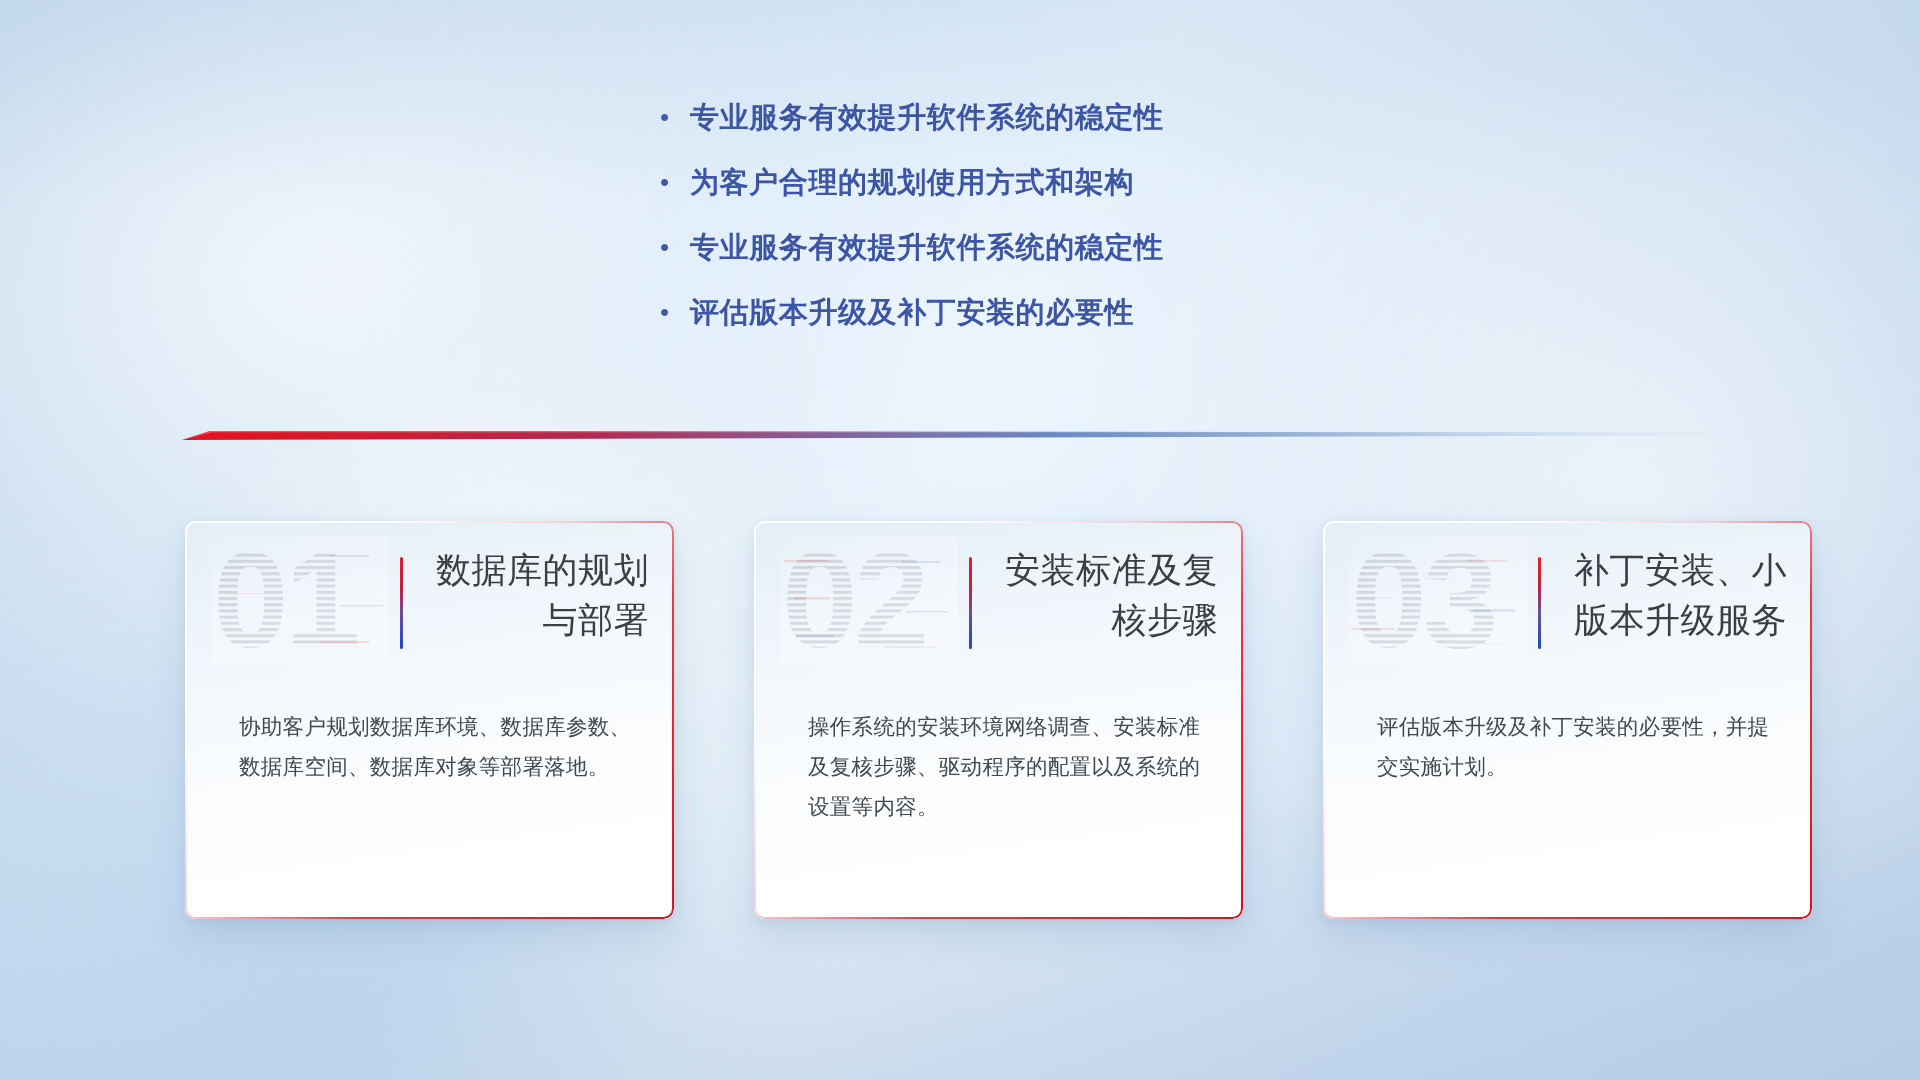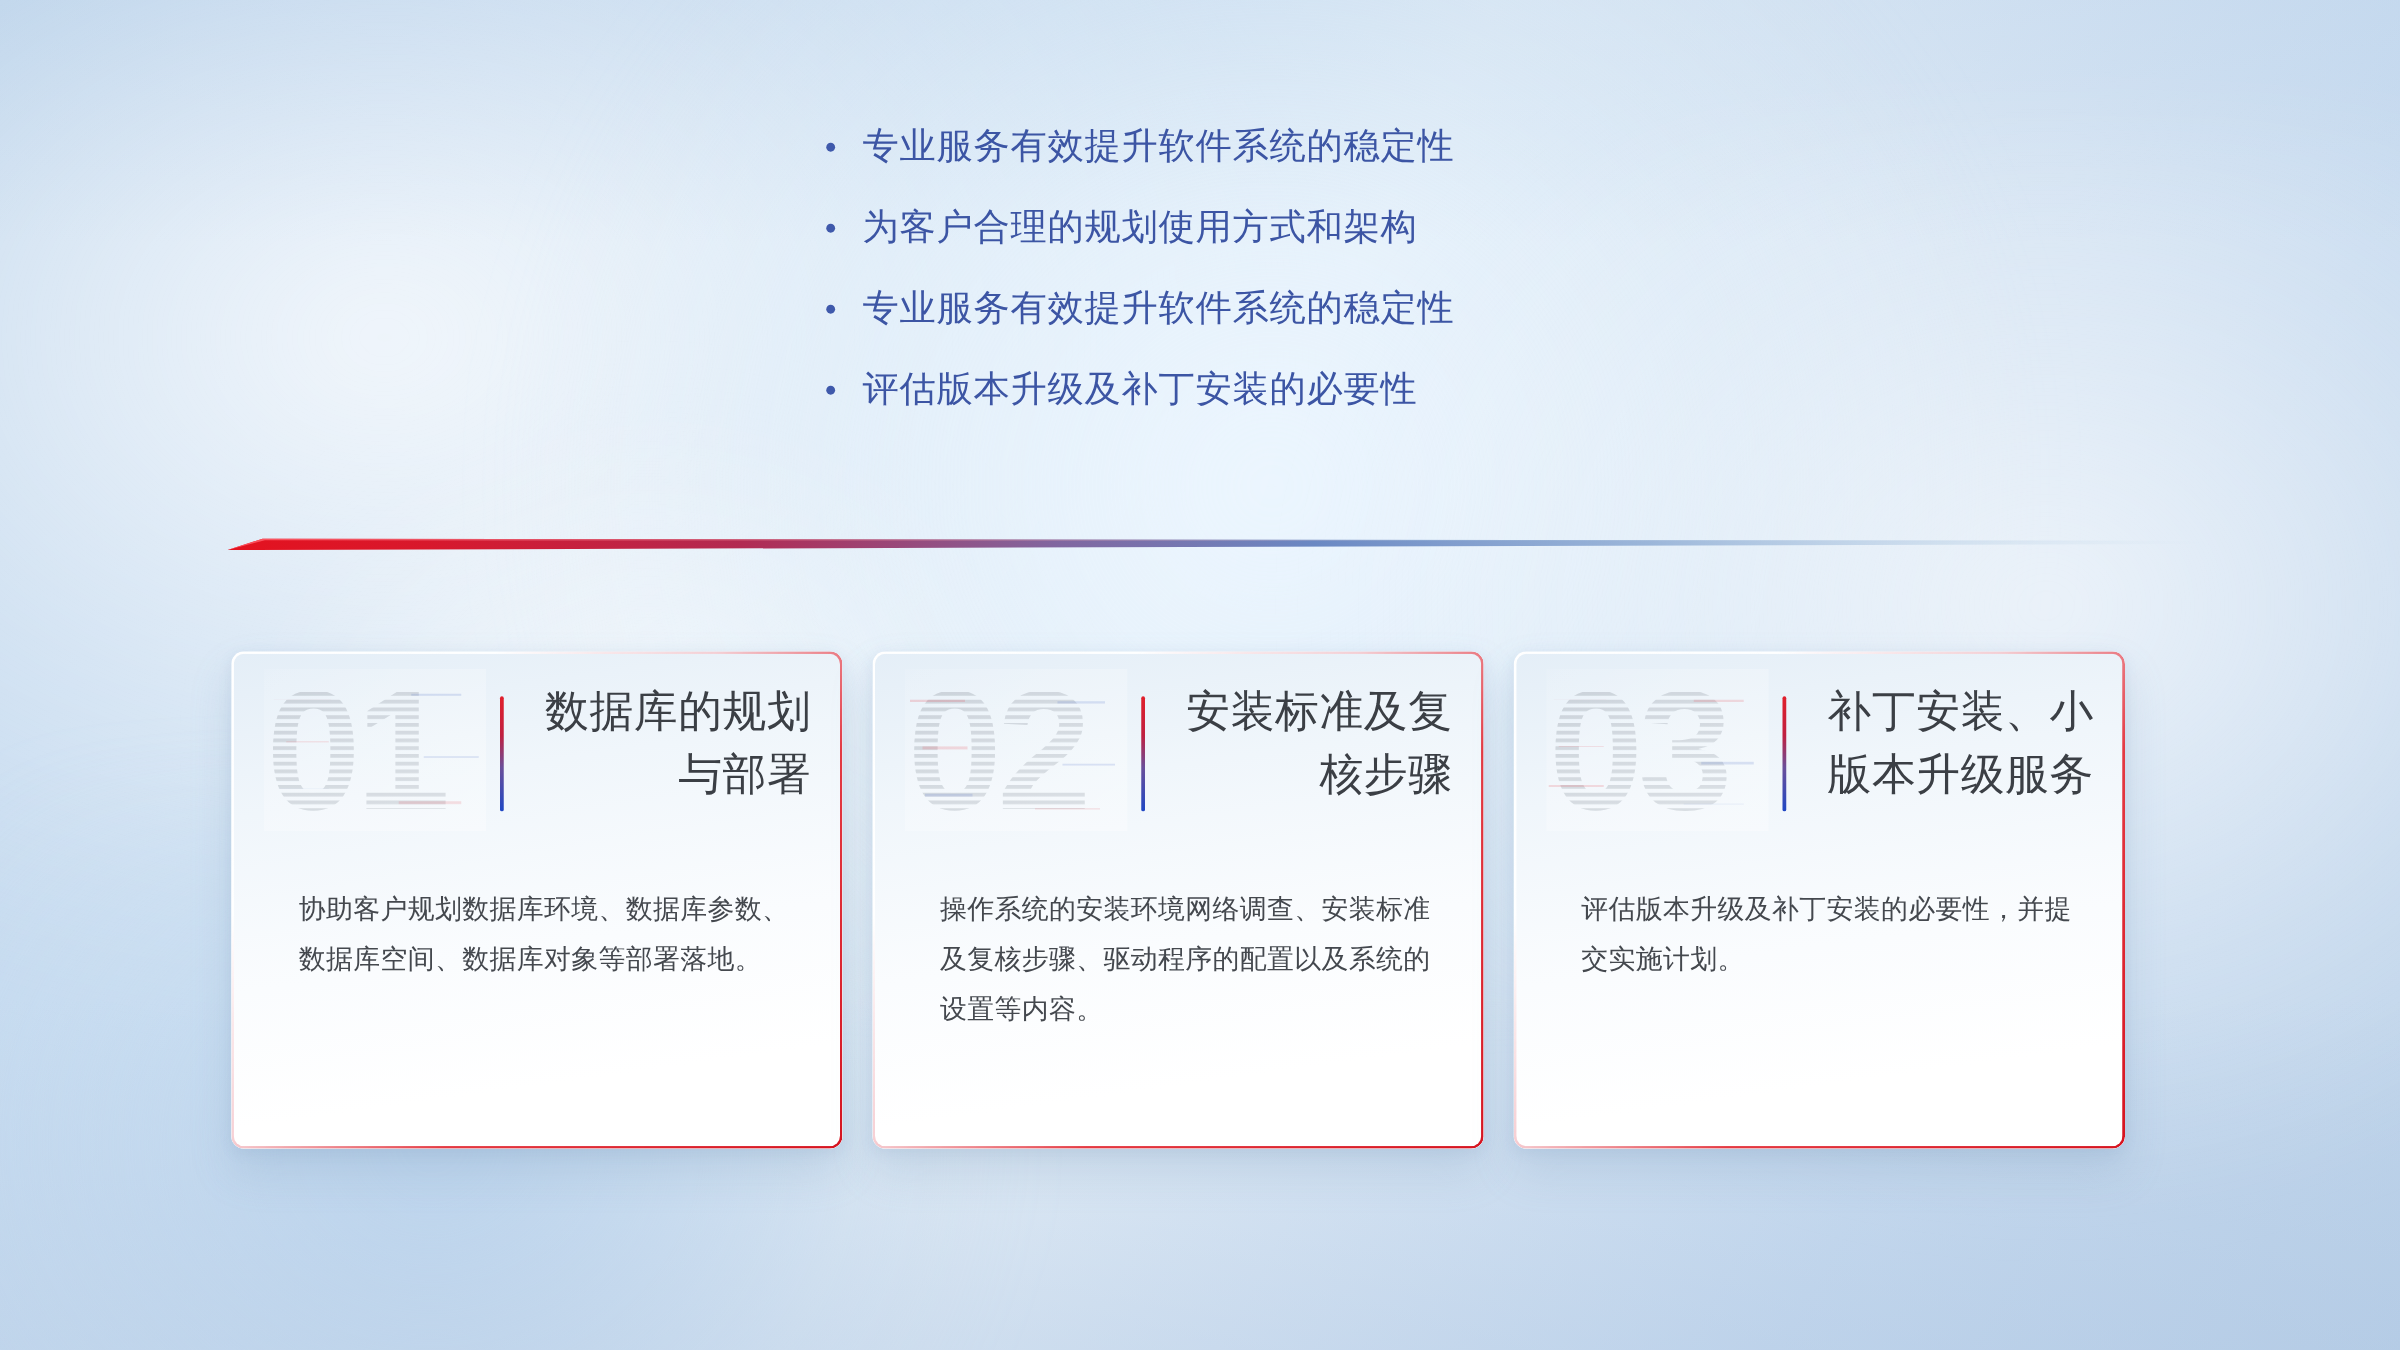--- a/index.html
+++ b/index.html
@@ -65,33 +65,33 @@
   .bullet-dot{
     width:30px; flex:0 0 30px;
     color:#3f59ab; font-size:26px; line-height:42px; text-align:left;
   }
   .bullet-text{
     color:#3c55a4;
     font-size:29px;
     line-height:42px;
     letter-spacing:.6px;
     white-space:nowrap;
-    font-weight:400;
+    font-weight:700;
   }
 
   
   #divider{
     position:absolute; left:182px; top:424px; width:1582px; height:22px; z-index:3;
   }
   #divider svg{ display:block; width:100%; height:100%; }
 
   
   #cards{
     position:absolute; left:185px; top:521px; z-index:3;
-    display:flex; gap:24px;text-decoration:underline;
+    display:flex; gap:80px;text-decoration:underline;
   }
   .card{
     position:relative;
     width:489px; height:398px;
     border-radius:10px;
     background:linear-gradient(172deg,
         rgba(228,238,247,.95) 0%,
         rgba(240,246,251,.97) 26%,
         rgba(250,252,254,.99) 56%,
         #ffffff 82%,

